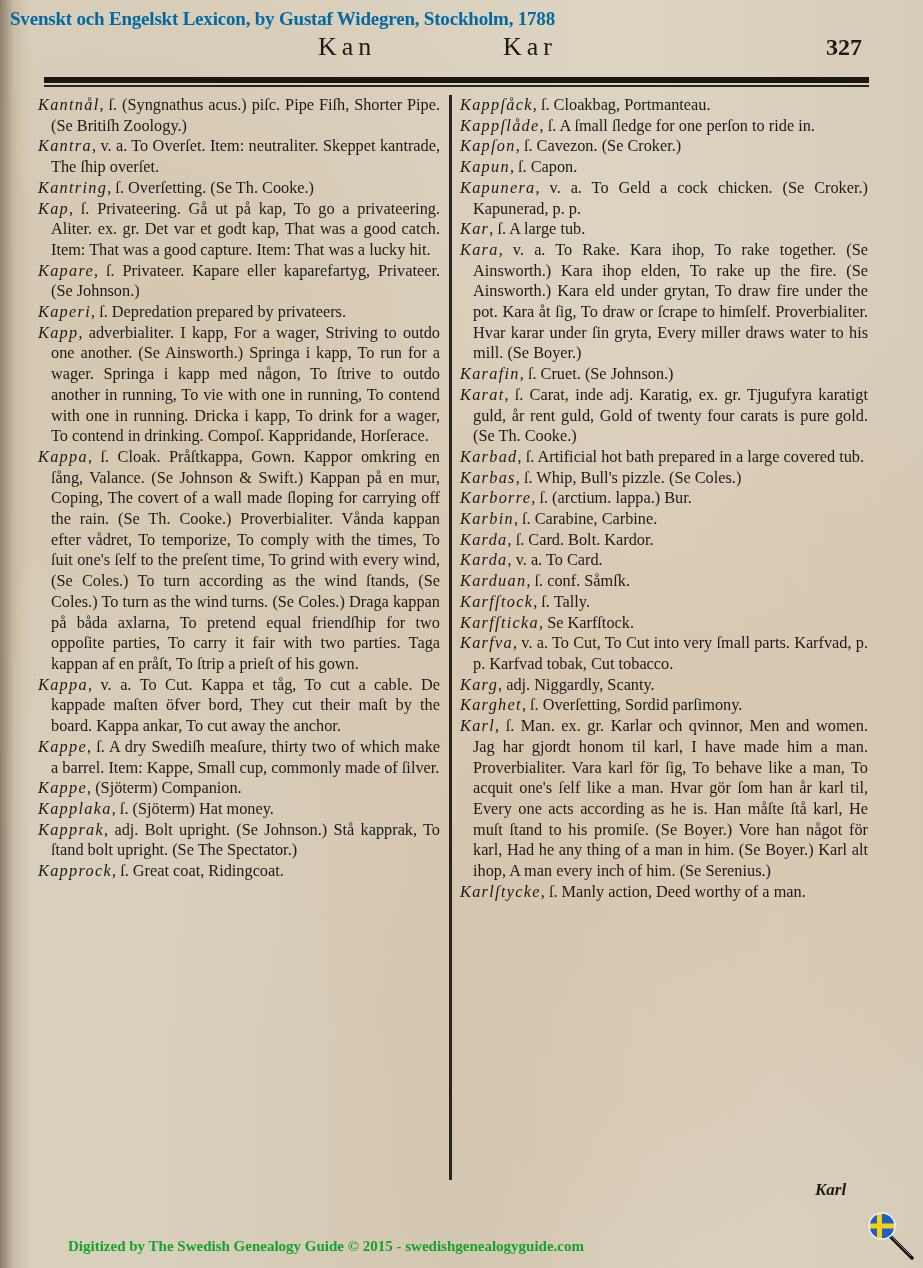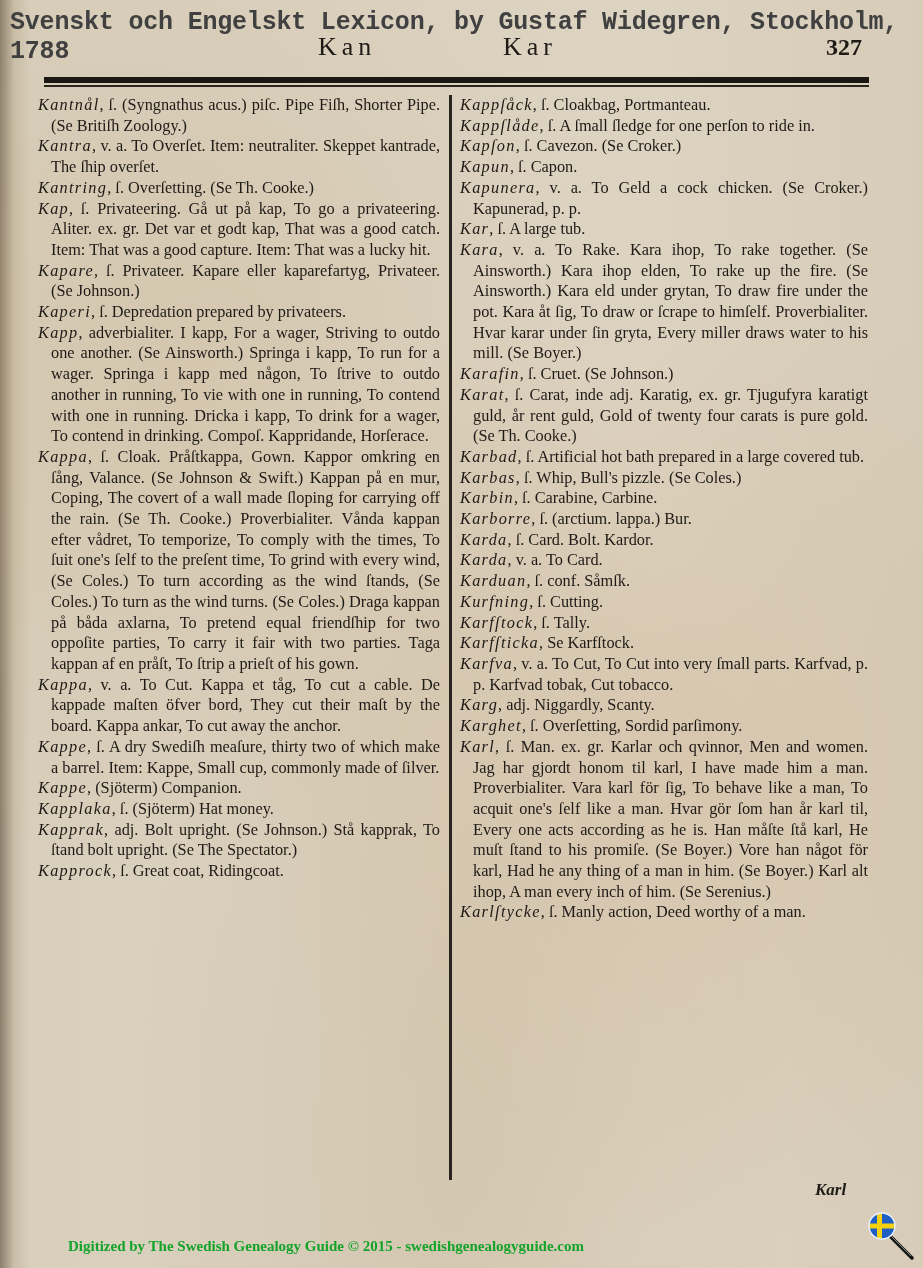--- a/index.html
+++ b/index.html
@@ -9,22 +9,22 @@
       background-image:
         radial-gradient(ellipse at 20% 30%, rgba(200,170,130,0.25), transparent 40%),
         radial-gradient(ellipse at 75% 60%, rgba(210,175,140,0.30), transparent 45%),
         radial-gradient(ellipse at 50% 90%, rgba(190,165,130,0.25), transparent 50%),
         linear-gradient(90deg, #8c7f6c 0px, #c9bea8 14px, #d8cfbc 30px, #dcd3c1 70%, #d6ccb8 100%);
       font-family: "Liberation Serif", "DejaVu Serif", serif;
       color: #1e1a16;
     }
     .watermark-top {
       position: absolute; left: 10px; top: 8px;
-      color: #404040; font-family: Liberation Mono, monospace; font-weight: bold;
-      font-size: 25px; letter-spacing: -0.2px;
+      color: #0369a1; font-family: Liberation Serif, serif; font-weight: bold;
+      font-size: 19px; letter-spacing: -0.2px;
     }
     .running-head {
       position: absolute; top: 32px; left: 0; width: 918px; height: 34px;
     }
     .running-head .left-word { position: absolute; left: 318px; top: 0; font-size: 26px; letter-spacing: 5px; font-family: "Liberation Serif", serif; }
     .running-head .right-word { position: absolute; left: 503px; top: 0; font-size: 26px; letter-spacing: 5px; font-family: "Liberation Serif", serif; }
     .running-head .page-num { position: absolute; left: 826px; top: 2px; font-size: 24px; font-weight: bold; }
     .rule {
       position: absolute; left: 44px; width: 825px; top: 77px; height: 12px;
     }
@@ -91,26 +91,25 @@
     <p class="entry"><span class="hw">Kappſlåde</span><span>, ſ. A ſmall ſledge for one perſon to ride in.</span></p>
     <p class="entry"><span class="hw">Kapſon</span><span>, ſ. Cavezon. (Se Croker.)</span></p>
     <p class="entry"><span class="hw">Kapun</span><span>, ſ. Capon.</span></p>
     <p class="entry"><span class="hw">Kapunera</span><span>, v. a. To Geld a cock chicken. (Se Croker.) Kapunerad, p. p.</span></p>
     <p class="entry"><span class="hw">Kar</span><span>, ſ. A large tub.</span></p>
     <p class="entry"><span class="hw">Kara</span><span>, v. a. To Rake. Kara ihop, To rake together. (Se Ainsworth.) Kara ihop elden, To rake up the fire. (Se Ainsworth.) Kara eld under grytan, To draw fire under the pot. Kara åt ſig, To draw or ſcrape to himſelf. Proverbialiter. Hvar karar under ſin gryta, Every miller draws water to his mill. (Se Boyer.)</span></p>
     <p class="entry"><span class="hw">Karafin</span><span>, ſ. Cruet. (Se Johnson.)</span></p>
     <p class="entry"><span class="hw">Karat</span><span>, ſ. Carat, inde adj. Karatig, ex. gr. Tjugufyra karatigt guld, år rent guld, Gold of twenty four carats is pure gold. (Se Th. Cooke.)</span></p>
     <p class="entry"><span class="hw">Karbad</span><span>, ſ. Artificial hot bath prepared in a large covered tub.</span></p>
     <p class="entry"><span class="hw">Karbas</span><span>, ſ. Whip, Bull's pizzle. (Se Coles.)</span></p>
+    <p class="entry"><span class="hw">Karborre</span><span>, ſ. (arctium. lappa.) Bur.</span></p>
     <p class="entry"><span class="hw">Karbin</span><span>, ſ. Carabine, Carbine.</span></p>
-    <p class="entry"><span class="hw">Karborre</span><span>, ſ. (arctium. lappa.) Bur.</span></p>
     <p class="entry"><span class="hw">Karda</span><span>, ſ. Card. Bolt. Kardor.</span></p>
     <p class="entry"><span class="hw">Karda</span><span>, v. a. To Card.</span></p>
     <p class="entry"><span class="hw">Karduan</span><span>, ſ. conf. Såmſk.</span></p>
-    <p class="entry"><span class="hw">Kurfning</span><span>, ſ. Cutting.</span></p>
     <p class="entry"><span class="hw">Karfſtock</span><span>, ſ. Tally.</span></p>
     <p class="entry"><span class="hw">Karfſticka</span><span>, Se Karfſtock.</span></p>
     <p class="entry"><span class="hw">Karfva</span><span>, v. a. To Cut, To Cut into very ſmall parts. Karfvad, p. p. Karfvad tobak, Cut tobacco.</span></p>
     <p class="entry"><span class="hw">Karg</span><span>, adj. Niggardly, Scanty.</span></p>
     <p class="entry"><span class="hw">Karghet</span><span>, ſ. Overſetting, Sordid parſimony.</span></p>
     <p class="entry"><span class="hw">Karl</span><span>, ſ. Man. ex. gr. Karlar och qvinnor, Men and women. Jag har gjordt honom til karl, I have made him a man. Proverbialiter. Vara karl för ſig, To behave like a man, To acquit one's ſelf like a man. Hvar gör ſom han år karl til, Every one acts according as he is. Han måſte ſtå karl, He muſt ſtand to his promiſe. (Se Boyer.) Vore han något för karl, Had he any thing of a man in him. (Se Boyer.) Karl alt ihop, A man every inch of him. (Se Serenius.)</span></p>
     <p class="entry"><span class="hw">Karlſtycke</span><span>, ſ. Manly action, Deed worthy of a man.</span></p>
   </div>
 
 <div class="catchword">Karl</div>

